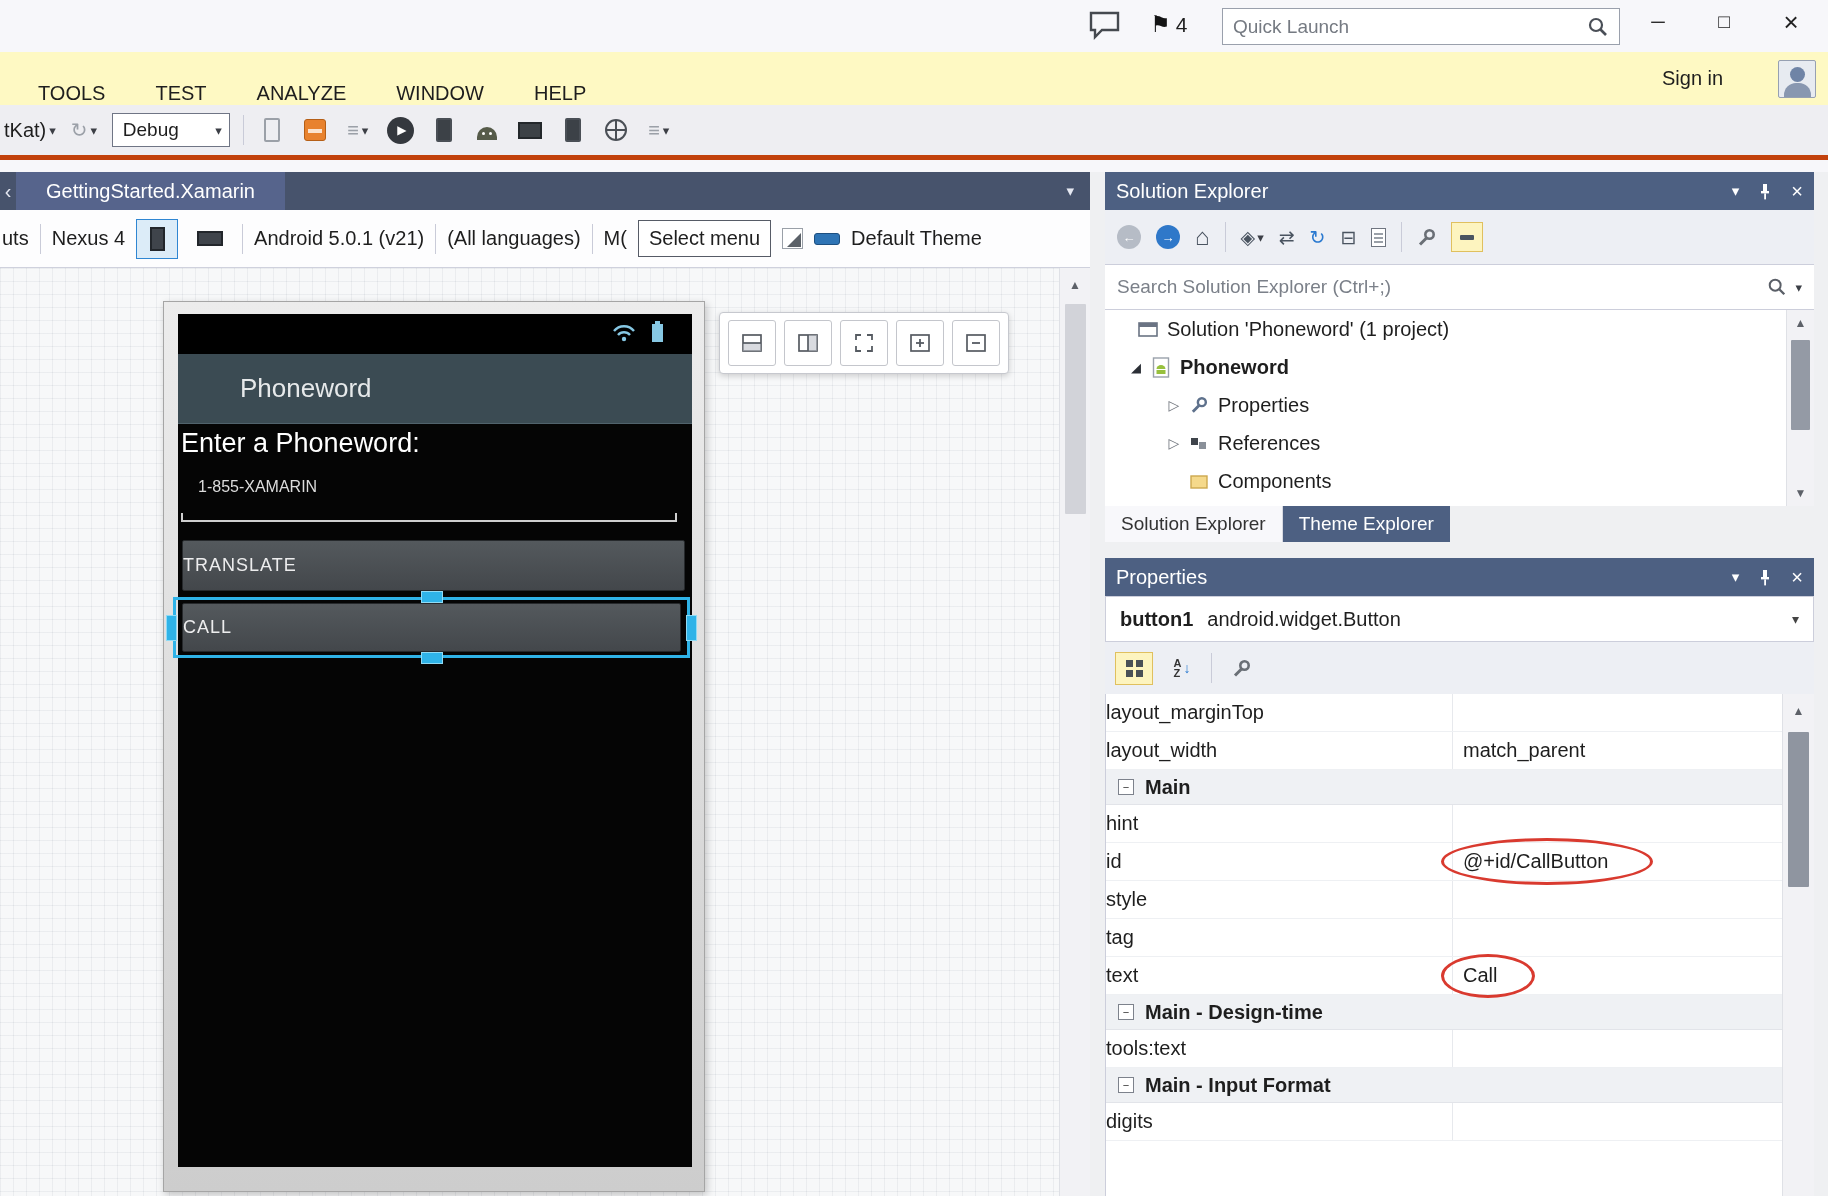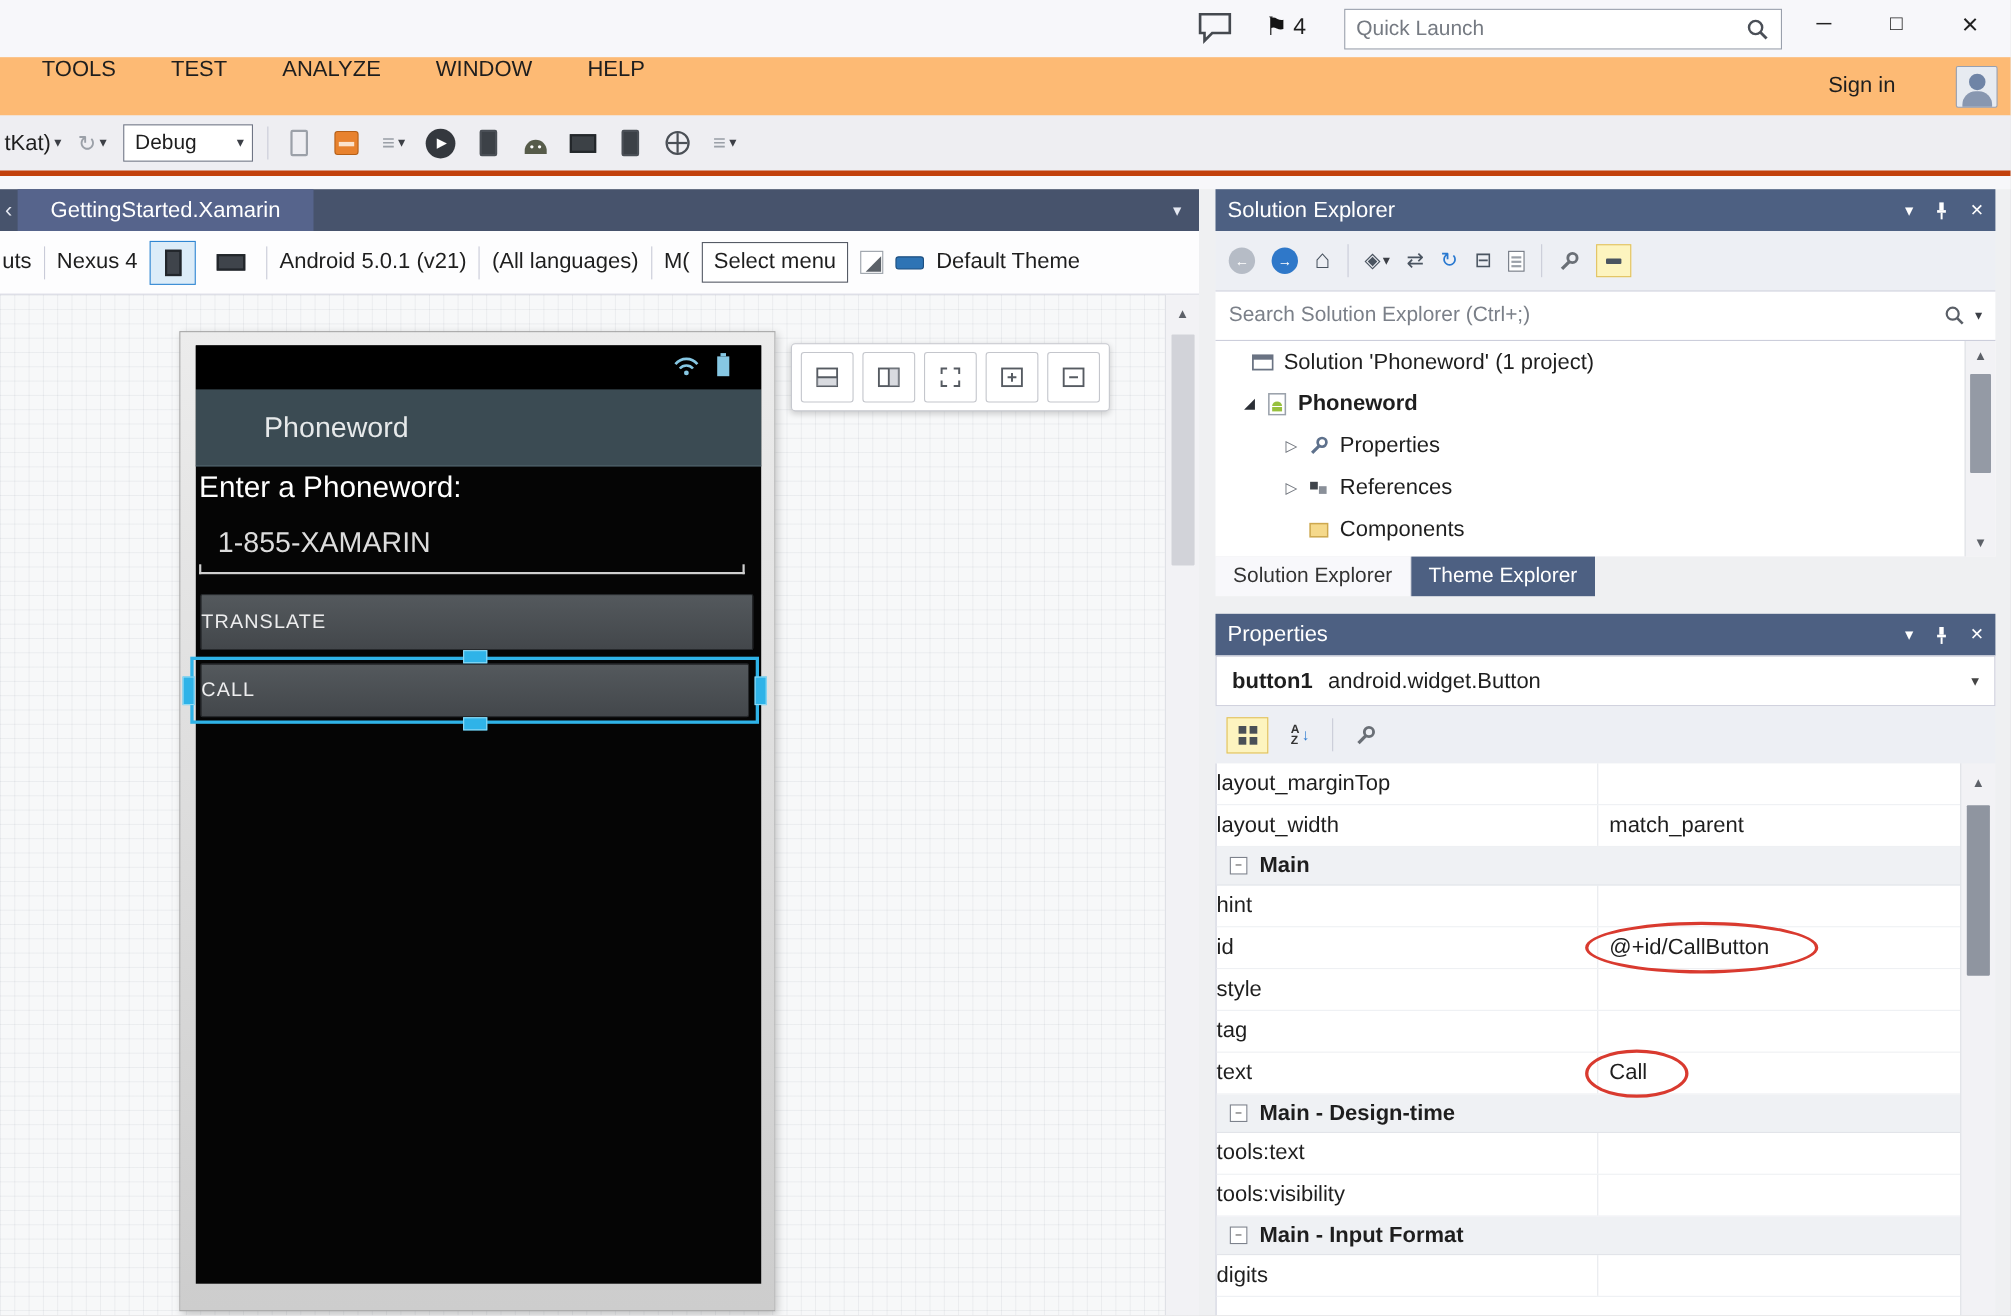--- a/index.html
+++ b/index.html
@@ -13,22 +13,22 @@
   .notif{position:absolute;left:1150px;top:11px;display:flex;align-items:center;gap:5px;font-size:21px}
   .flag-glyph{font-size:23px;color:#141414}
   .quick-launch{position:absolute;left:1222px;top:8px;width:398px;height:37px;background:#fff;
                 border:1px solid #9aa0ac;display:flex;align-items:center;padding:0 10px;color:#757a82;font-size:19px}
   .ql-text{flex:1}
   .win-btn{position:absolute;top:0;height:44px;width:56px;display:flex;align-items:center;justify-content:center;
            color:#222;font-size:19px;cursor:default}
   #btn-min{left:1630px}#btn-max{left:1696px}#btn-close{left:1760px;width:62px;font-size:26px}
 
   
-  .menubar{position:absolute;left:0;top:52px;width:100%;height:53px;background:#fdba74;
-           display:flex;align-items:flex-start;gap:50px;padding-left:38px;font-size:20px}
+  .menubar{position:absolute;left:0;top:52px;width:100%;height:53px;background:#fef9c3;
+           display:flex;align-items:flex-end;gap:50px;padding-left:38px;font-size:20px}
   .signin{position:absolute;left:1662px;top:15px}
   .avatar{position:absolute;left:1778px;top:8px;width:38px;height:38px;background:#e7ebf1;border:1px solid #96a0b2;border-radius:2px;overflow:hidden}
   .avatar:before{content:"";position:absolute;left:11px;top:6px;width:15px;height:15px;border-radius:50%;background:#6f84a6}
   .avatar:after{content:"";position:absolute;left:5px;top:22px;width:27px;height:16px;border-radius:12px 12px 0 0;background:#8897b0}
 
   
   .toolbar{position:absolute;left:0;top:105px;width:100%;height:55px;background:#eeeef2;
            display:flex;align-items:center;gap:13px;padding-left:4px;border-bottom:5px solid #c2410c}
   .dd{font-size:13px;color:#3c3f46}
   .tbi{min-width:30px;height:32px;display:flex;align-items:center;justify-content:center;font-size:20px;color:#565b63;gap:3px}
@@ -81,21 +81,21 @@
   .sb-thumb{position:absolute;border-radius:1px}
 
   
   .phone-frame{position:absolute;left:163px;top:33px;width:542px;height:891px;border:1px solid #a5a5a5;
                background:linear-gradient(#ececec,#cdcdcd);box-shadow:2px 3px 8px rgba(0,0,0,.22)}
   .phone-screen{position:absolute;left:14px;top:12px;width:514px;height:853px;background:#050505;overflow:visible}
   .statusbar{position:absolute;left:0;top:0;width:100%;height:40px;background:#000}
   .appbar{position:absolute;left:0;top:40px;width:100%;height:70px;background:#3b4b53;border-bottom:1px solid #51636c;
           display:flex;align-items:center;padding-left:62px;color:#e6e9ea;font-size:26px}
   .pw-label{position:absolute;left:3px;top:114px;color:#fff;font-size:27px}
-  .pw-input{position:absolute;left:20px;top:164px;color:#dcdcdc;font-size:26px}
+  .pw-input{position:absolute;left:20px;top:164px;color:#dcdcdc;font-size:16px}
   .pw-underline{position:absolute;left:3px;top:206px;width:496px;height:2px;background:#cfcfcf}
   .pw-underline:before,.pw-underline:after{content:"";position:absolute;bottom:0;width:2px;height:9px;background:#cfcfcf}
   .pw-underline:before{left:0}.pw-underline:after{right:0}
   .abtn{background:linear-gradient(#54595d,#43474b);border:1px solid #26292c;color:#ededee;display:flex;
         align-items:center;font-size:18px;letter-spacing:1px;border-radius:2px}
   #btn-translate{position:absolute;left:4px;top:226px;width:503px;height:51px}
   .selection{position:absolute;left:-5px;top:283px;width:517px;height:61px;border:3px solid #2fb3e8}
   #btn-call{position:absolute;left:6px;top:3px;width:499px;height:49px}
   .handle{position:absolute;background:#2fb3e8;border:1px solid #90dbf5}
   .h-top{left:50%;transform:translateX(-50%);top:-9px;width:22px;height:12px}
@@ -623,28 +623,20 @@
       <span class="sec-label">Main - Design-time</span>
     </div>
     <div class="pg-row">
       <div class="pg-name">
           <span>tools:text</span>
         </div>
       <div class="pg-val">
           <span></span>
         </div>
     </div>
-    <div class="pg-row">
-      <div class="pg-name">
-          <span>tools:visibility</span>
-        </div>
-      <div class="pg-val">
-          <span></span>
-        </div>
-    </div>
     <div class="pg-sec">
       <span class="sec-box">−</span>
       <span class="sec-label">Main - Input Format</span>
     </div>
     <div class="pg-row">
       <div class="pg-name">
           <span>digits</span>
         </div>
       <div class="pg-val">
           <span></span>

